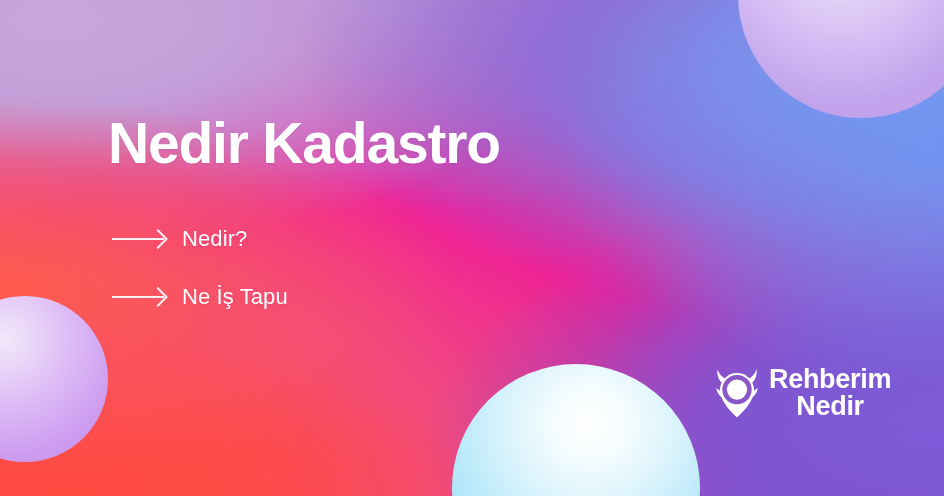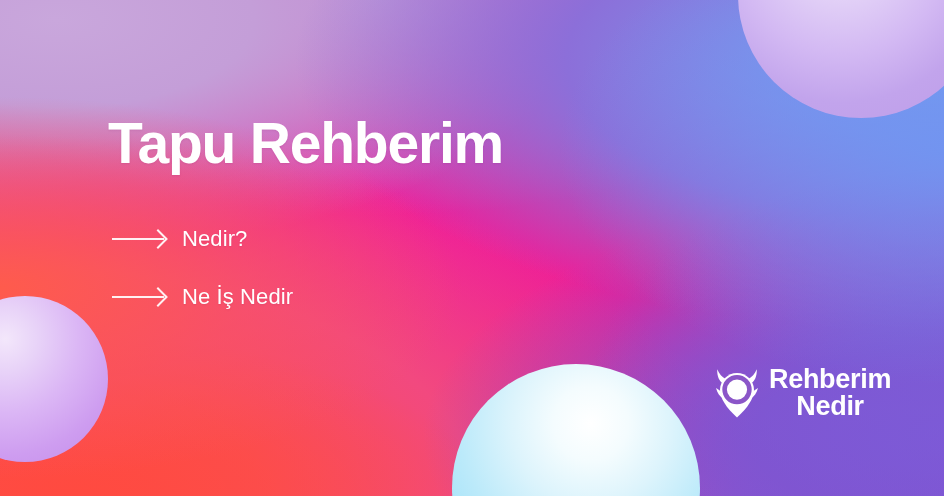--- a/index.html
+++ b/index.html
@@ -170,32 +170,32 @@
   <div class="bg-base"></div>
   <div class="bg-warm"></div>
   <div class="bg-cool"></div>
 
   <div class="sphere sphere-top-right"></div>
   <div class="sphere sphere-left"></div>
   <div class="sphere sphere-bottom-center"></div>
 
   <div class="content">
 
-    <h1 class="headline">Tapu Rehberim</h1>
+    <h1 class="headline">Nedir Kadastro</h1>
 
     <ul class="bullets">
 
       <li class="bullet">
         <span class="bullet-arrow"></span>
         <span class="bullet-label">Nedir?</span>
       </li>
 
       <li class="bullet">
         <span class="bullet-arrow"></span>
-        <span class="bullet-label">Ne İş Nedir</span>
+        <span class="bullet-label">Ne İş Tapu</span>
       </li>
 
 
     </ul>
 
     <div class="logo">
       <svg class="logo-mark" viewBox="0 0 46 52">
 
         <path d="M3.2 2.2 C3.0 9.5 5.2 14.0 9.0 16.4 L11.6 11.9 C8.0 10.1 5.3 6.8 3.2 2.2 Z" fill="#FFFFFF"></path>
         <path d="M42.8 2.2 C43.0 9.5 40.8 14.0 37.0 16.4 L34.4 11.9 C38.0 10.1 40.7 6.8 42.8 2.2 Z" fill="#FFFFFF"></path>

